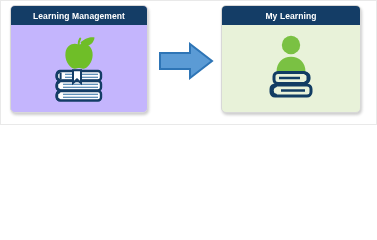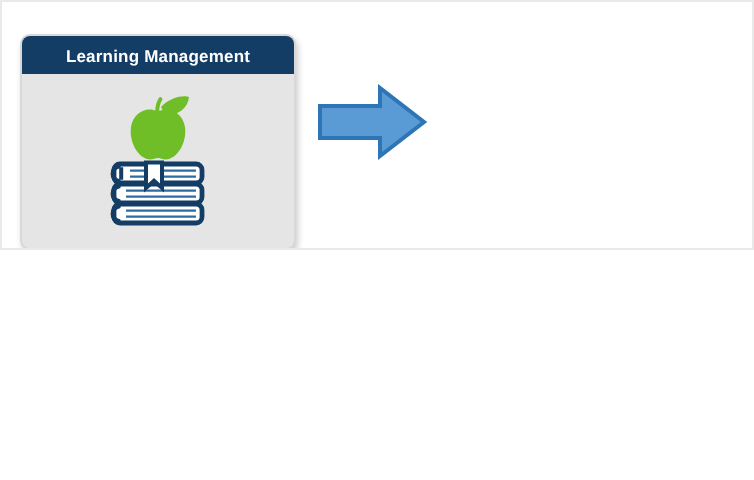--- a/index.html
+++ b/index.html
@@ -28,24 +28,24 @@
   .tile {
     position: absolute;
     box-sizing: border-box;
     border-radius: 5px;
     overflow: hidden;
     box-shadow: 1px 2px 3px rgba(0,0,0,0.20);
     border: 1px solid #d8d8d8;
   }
   .tile-before {
     left: 9px;
-    top: 16px;
+    top: 4px;
     width: 138px;
     height: 108px;
-    background: #e5e5e5;
+    background: #c4b5fd;
   }
   .tile-after {
     left: 220px;
     top: 4px;
     width: 140px;
     height: 108px;
     background: #e8f2d9;
   }
 
   .tile-header {
@@ -136,14 +136,39 @@
       </span>
     </div>
   </div>
 
   <div class="arrow-wrap">
     <svg width="56" height="38" viewBox="0 0 56 38" xmlns="http://www.w3.org/2000/svg">
       <path d="M2 11 L32 11 L32 2 L54 19 L32 36 L32 27 L2 27 Z" fill="#5b9bd5" stroke="#2e75b6" stroke-width="2" stroke-linejoin="miter"></path>
     </svg>
   </div>
 
+  <div class="tile tile-after">
+    <div class="tile-header">My Learning</div>
+    <div class="tile-body">
+      <span class="tile-icon">
+        <svg width="64" height="72" viewBox="0 0 64 72" xmlns="http://www.w3.org/2000/svg">
+
+          <circle cx="32" cy="14" r="9.2" fill="#7ac143"></circle>
+
+          <path d="M17.5 41 C17.5 31.5, 23.8 25.8, 32 25.8 C40.2 25.8, 46.5 31.5, 46.5 41 Z" fill="#7ac143"></path>
+
+          <g>
+            <rect x="15" y="41.5" width="34" height="11" rx="4" fill="#e8f2d9" stroke="#123d63" stroke-width="3"></rect>
+            <line x1="20" y1="47" x2="41" y2="47" stroke="#123d63" stroke-width="2.6"></line>
+            <path d="M46.8 42.6 C51.2 43.3, 51.2 50.7, 46.8 51.4" fill="none" stroke="#123d63" stroke-width="3" stroke-linecap="round"></path>
+          </g>
+
+          <g>
+            <rect x="12" y="54" width="40" height="11" rx="4" fill="#e8f2d9" stroke="#123d63" stroke-width="3"></rect>
+            <line x1="22" y1="59.5" x2="46" y2="59.5" stroke="#123d63" stroke-width="2.6"></line>
+            <path d="M16.5 55.1 C12.1 55.8, 12.1 63.2, 16.5 63.9" fill="none" stroke="#123d63" stroke-width="3" stroke-linecap="round"></path>
+          </g>
+        </svg>
+      </span>
+    </div>
+  </div>
 
 </div>
 
 </body></html>

